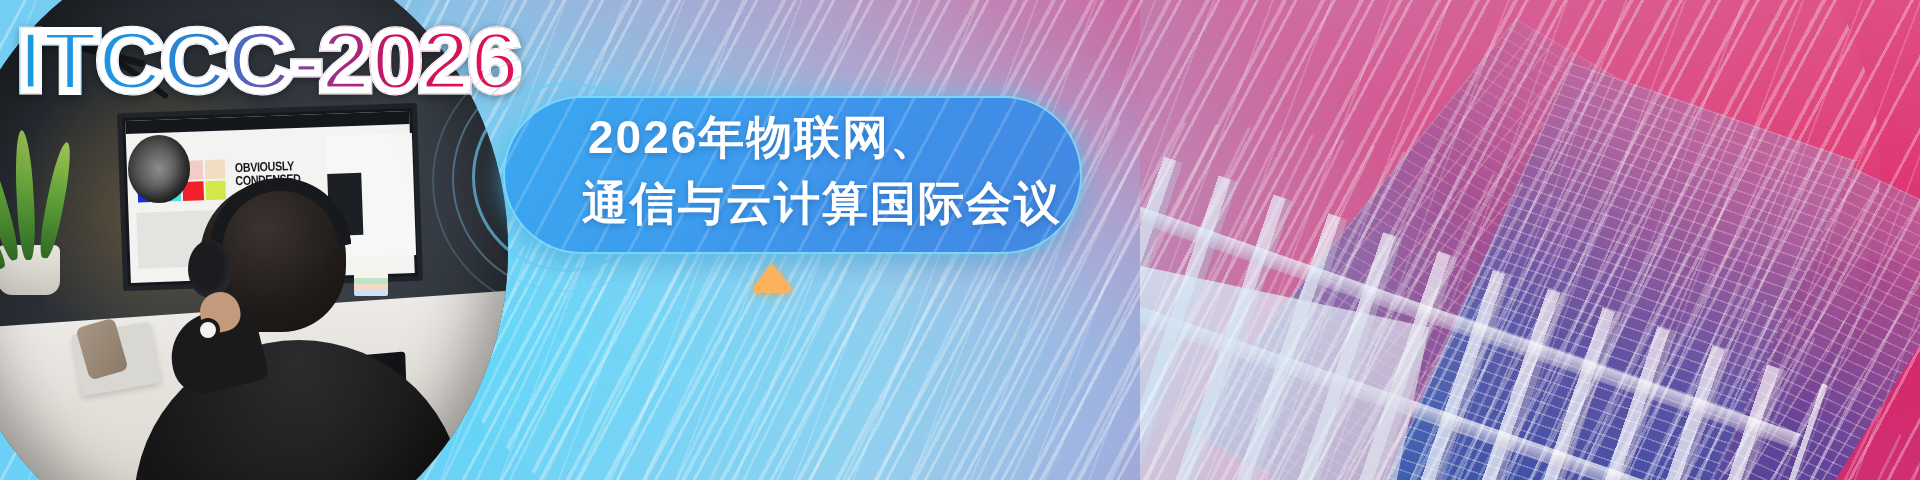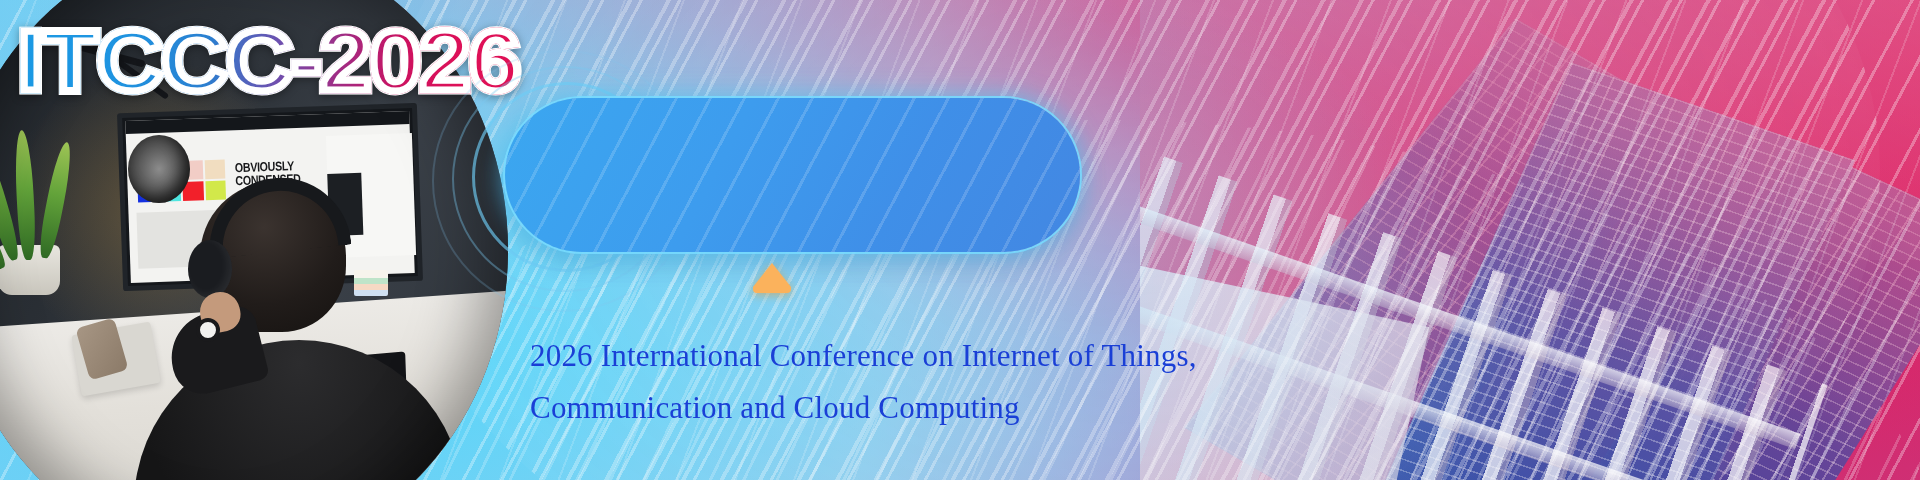--- a/index.html
+++ b/index.html
@@ -510,21 +510,21 @@
   <div class="logo-wrap">
     <div class="logo-shadow">ITCCC-2026</div>
     <div class="logo">ITCCC-2026</div>
   </div>
 
   <div class="ring ring-3"></div>
   <div class="ring ring-2"></div>
   <div class="ring ring-1"></div>
   <div class="title-pill"></div>
 
+  <div class="title-zh">
+    <span class="ln ln1">2026年物联网、</span>
+    <span class="ln ln2">通信与云计算国际会议</span>
+  </div>
 
   <div class="arrow-accent"></div>
 
-  <div class="subtitle">
-    <span class="sline sline1">2026 International Conference on Internet of Things,</span>
-    <span class="sline sline2">Communication and Cloud Computing</span>
-  </div>
 
 </div>
 
 </body></html>

